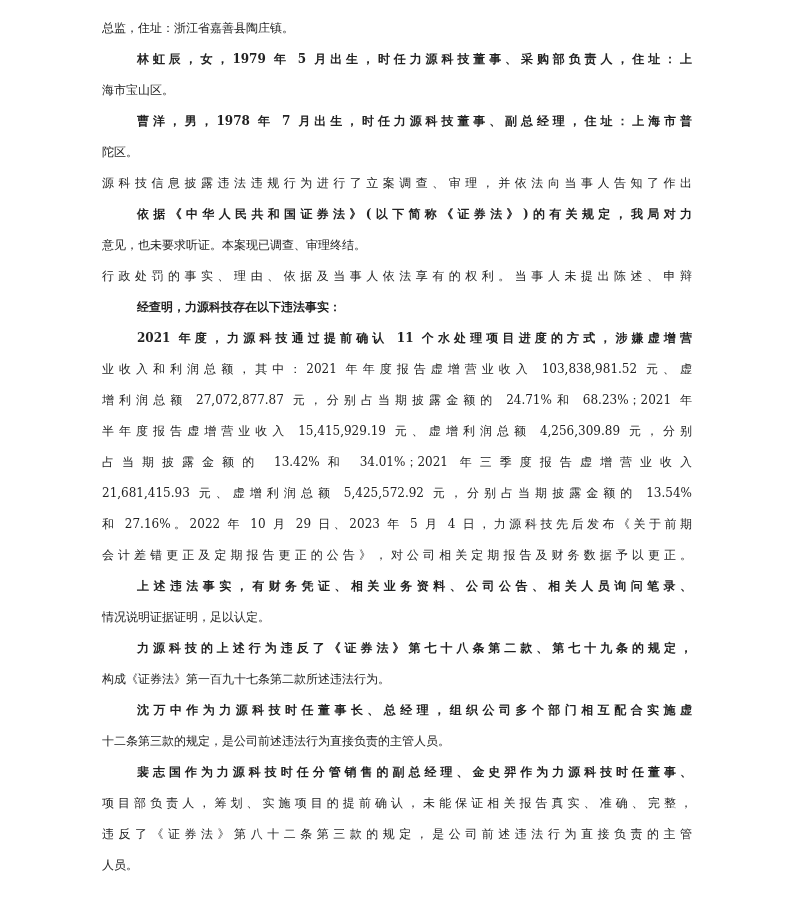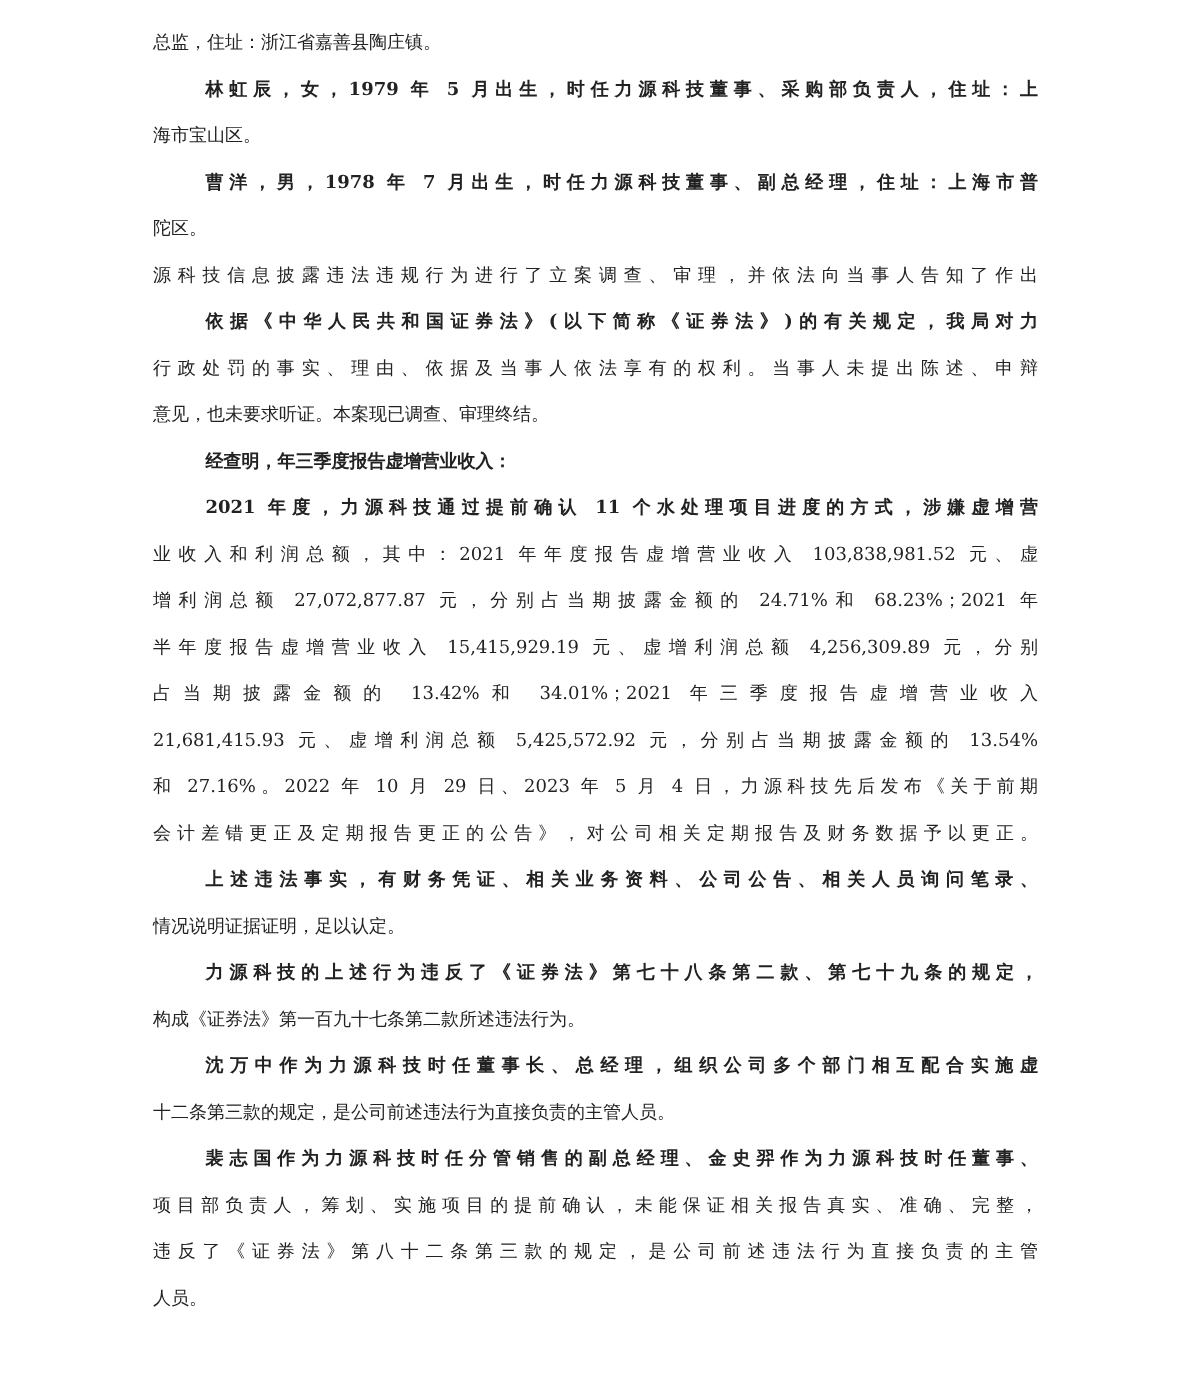--- a/index.html
+++ b/index.html
@@ -33,26 +33,26 @@
   </p>
 
   <p style="margin:0">
     <span class="line indent justify">曹洋，男，1978 年 7 月出生，时任力源科技董事、副总经理，住址：上海市普</span>
     <span class="line">陀区。</span>
   </p>
 
   <p style="margin:0">
     <span class="line justify">源科技信息披露违法违规行为进行了立案调查、审理，并依法向当事人告知了作出</span>
     <span class="line indent justify">依据《中华人民共和国证券法》(以下简称《证券法》)的有关规定，我局对力</span>
+    <span class="line">意见，也未要求听证。本案现已调查、审理终结。</span>
     <span class="line justify">行政处罚的事实、理由、依据及当事人依法享有的权利。当事人未提出陈述、申辩</span>
-    <span class="line">意见，也未要求听证。本案现已调查、审理终结。</span>
   </p>
 
   <p style="margin:0">
-    <span class="line indent">经查明，年三季度报告虚增营业收入：</span>
+    <span class="line indent">经查明，力源科技存在以下违法事实：</span>
   </p>
 
   <p style="margin:0">
     <span class="line indent justify">2021 年度，力源科技通过提前确认 11 个水处理项目进度的方式，涉嫌虚增营</span>
     <span class="line justify">业收入和利润总额，其中：2021 年年度报告虚增营业收入 103,838,981.52 元、虚</span>
     <span class="line justify">增利润总额 27,072,877.87 元，分别占当期披露金额的 24.71%和 68.23%；2021 年</span>
     <span class="line justify">半年度报告虚增营业收入 15,415,929.19 元、虚增利润总额 4,256,309.89 元，分别</span>
     <span class="line justify">占当期披露金额的 13.42%和 34.01%；2021 年三季度报告虚增营业收入</span>
     <span class="line justify">21,681,415.93 元、虚增利润总额 5,425,572.92 元，分别占当期披露金额的 13.54%</span>
     <span class="line justify">和 27.16%。2022 年 10 月 29 日、2023 年 5 月 4 日，力源科技先后发布《关于前期</span>

